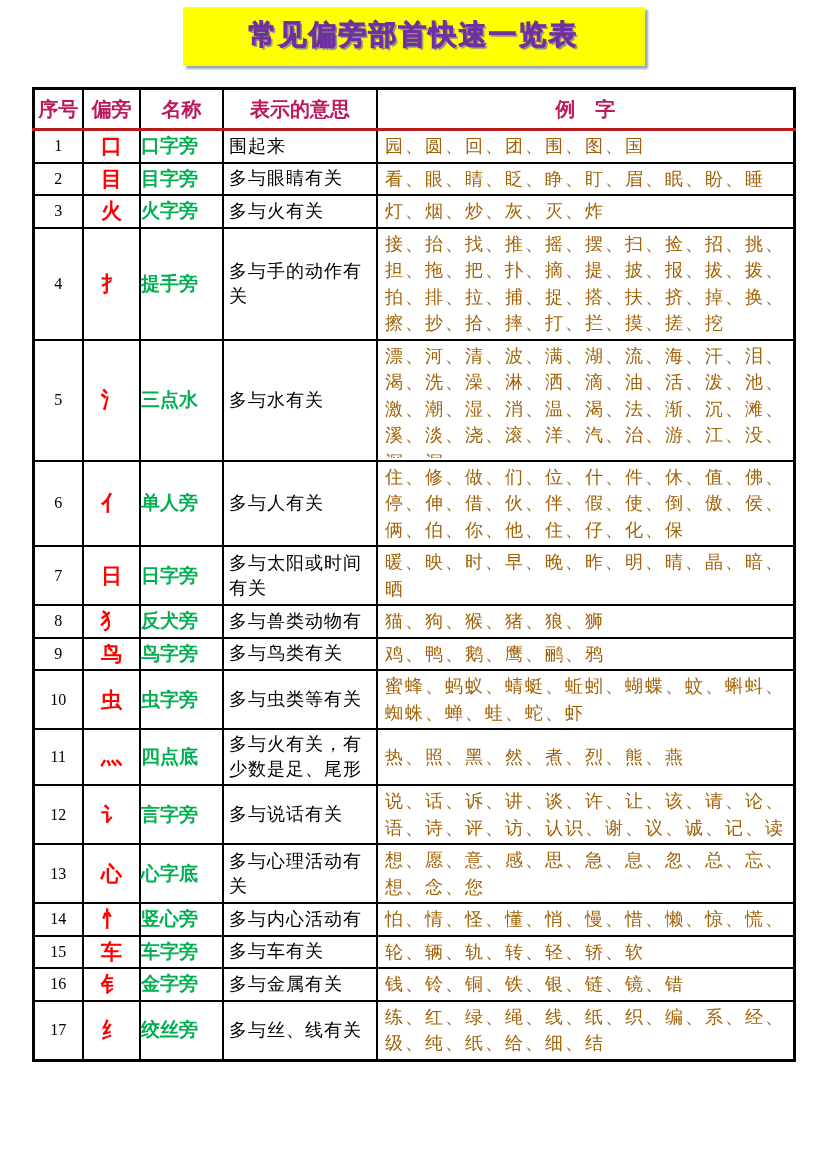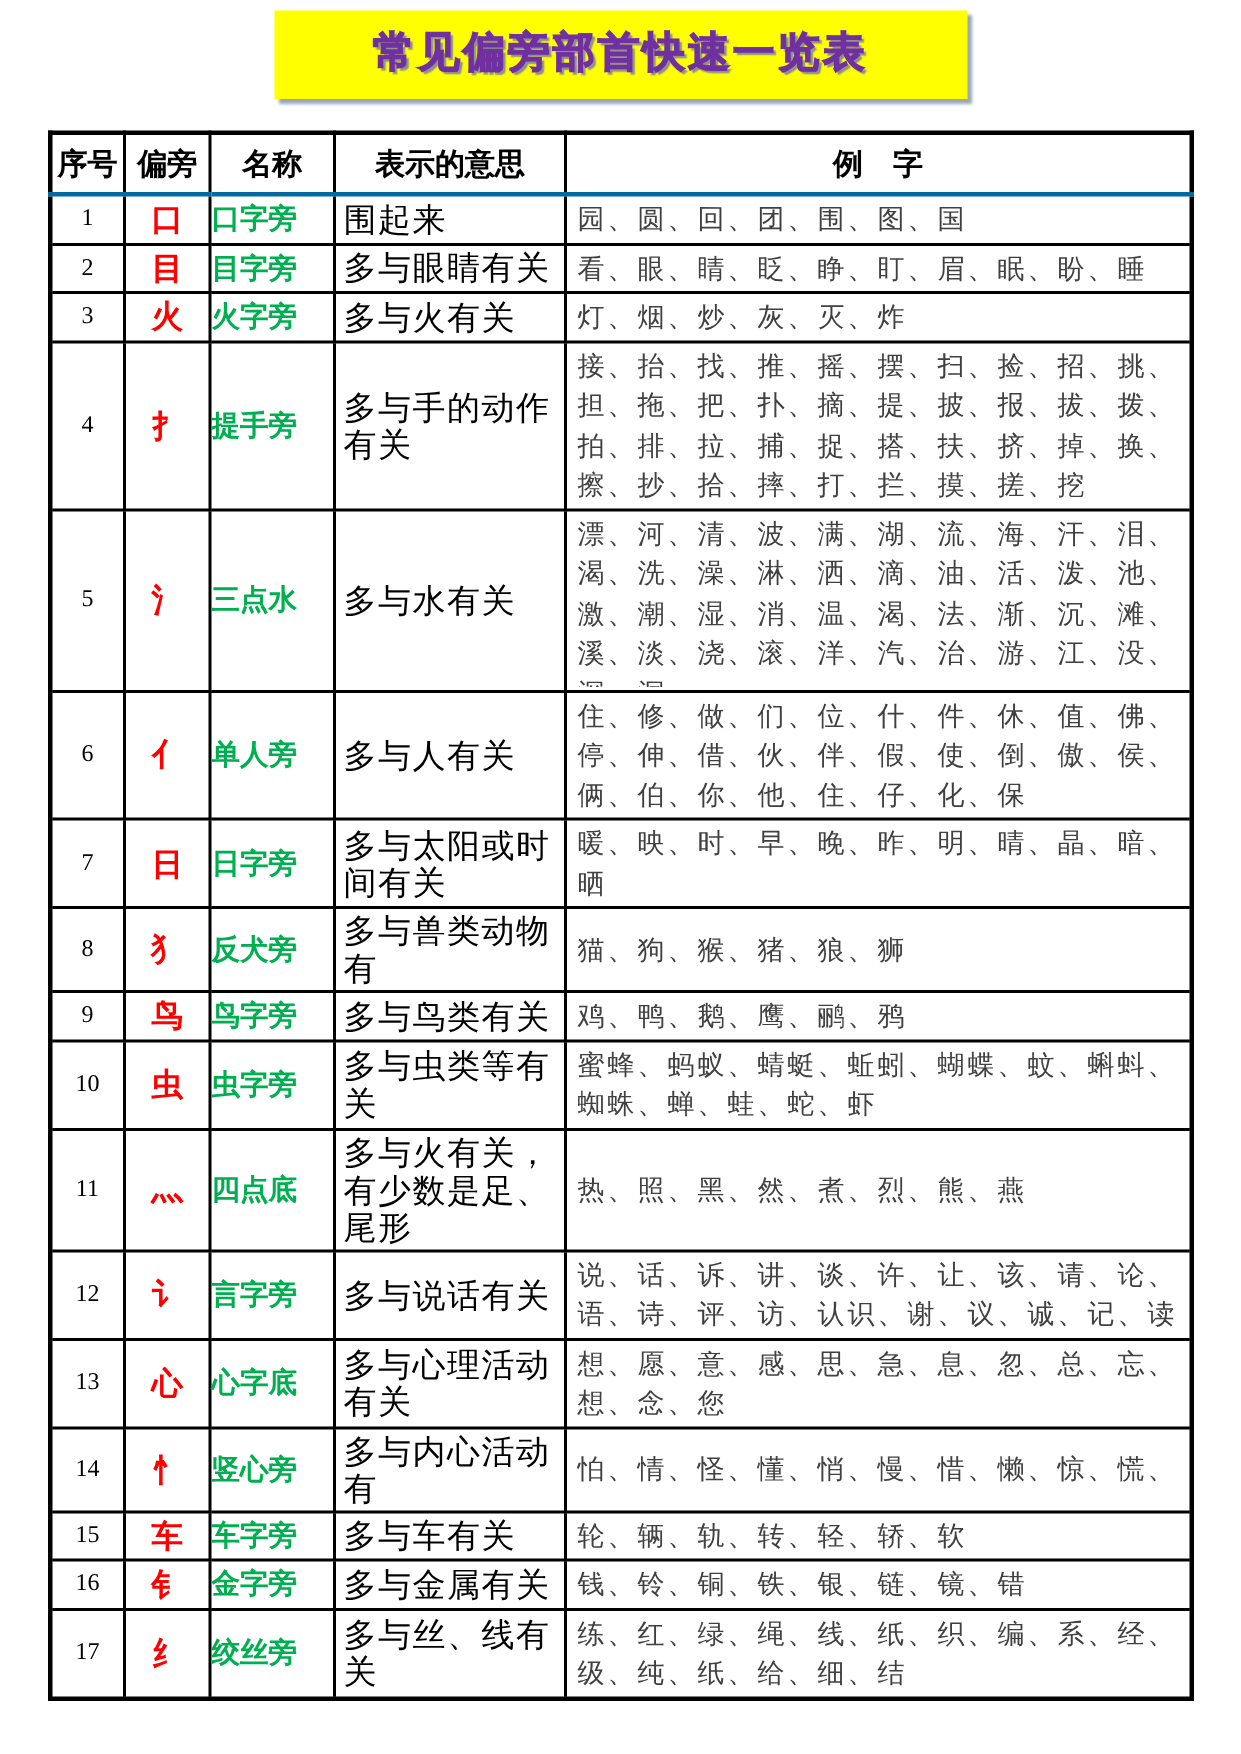--- a/index.html
+++ b/index.html
@@ -55,55 +55,55 @@
     border: 2px solid #000;
     vertical-align: middle;
     padding: 0;
   }
   .radicals thead th {
     font-family: "Liberation Sans", "DejaVu Sans", sans-serif;
     font-weight: bold;
     font-size: 20px;
     height: 38px;
     text-align: center;
-    color: #000000;
-    border-bottom: 3px solid #0369a1;
+    color: #be185d;
+    border-bottom: 3px solid #b91c1c;
   }
   td.c-no {
     text-align: center;
     font-size: 16px;
     color: #000;
   }
   td.c-radical {
     text-align: center;
     color: var(--radical-red, #fe0000);
     font-weight: bold;
     font-size: 21px;
   }
   td.c-name {
     text-align: left;
     color: var(--name-green, #00b050);
     font-weight: bold;
     font-size: 19px;
     font-family: "Liberation Sans", "DejaVu Sans", sans-serif;
   }
   td.c-meaning {
-    font-size: 22px;
+    font-size: 18px;
     line-height: 25px;
     letter-spacing: 1px;
     padding: 2px 2px 2px 5px;
     color: #000;
   }
   td.c-examples {
     font-size: 18px;
     line-height: 26.5px;
     letter-spacing: 2px;
     padding: 2px 4px 2px 7px;
     word-break: break-all;
-    color: #404040;
+    color: #a16207;
   }
   td.c-examples .clip-wrap {
     max-height: 115px;
     overflow: hidden;
   }
 </style>
 </head>
 <body>
 
 <div class="page">

